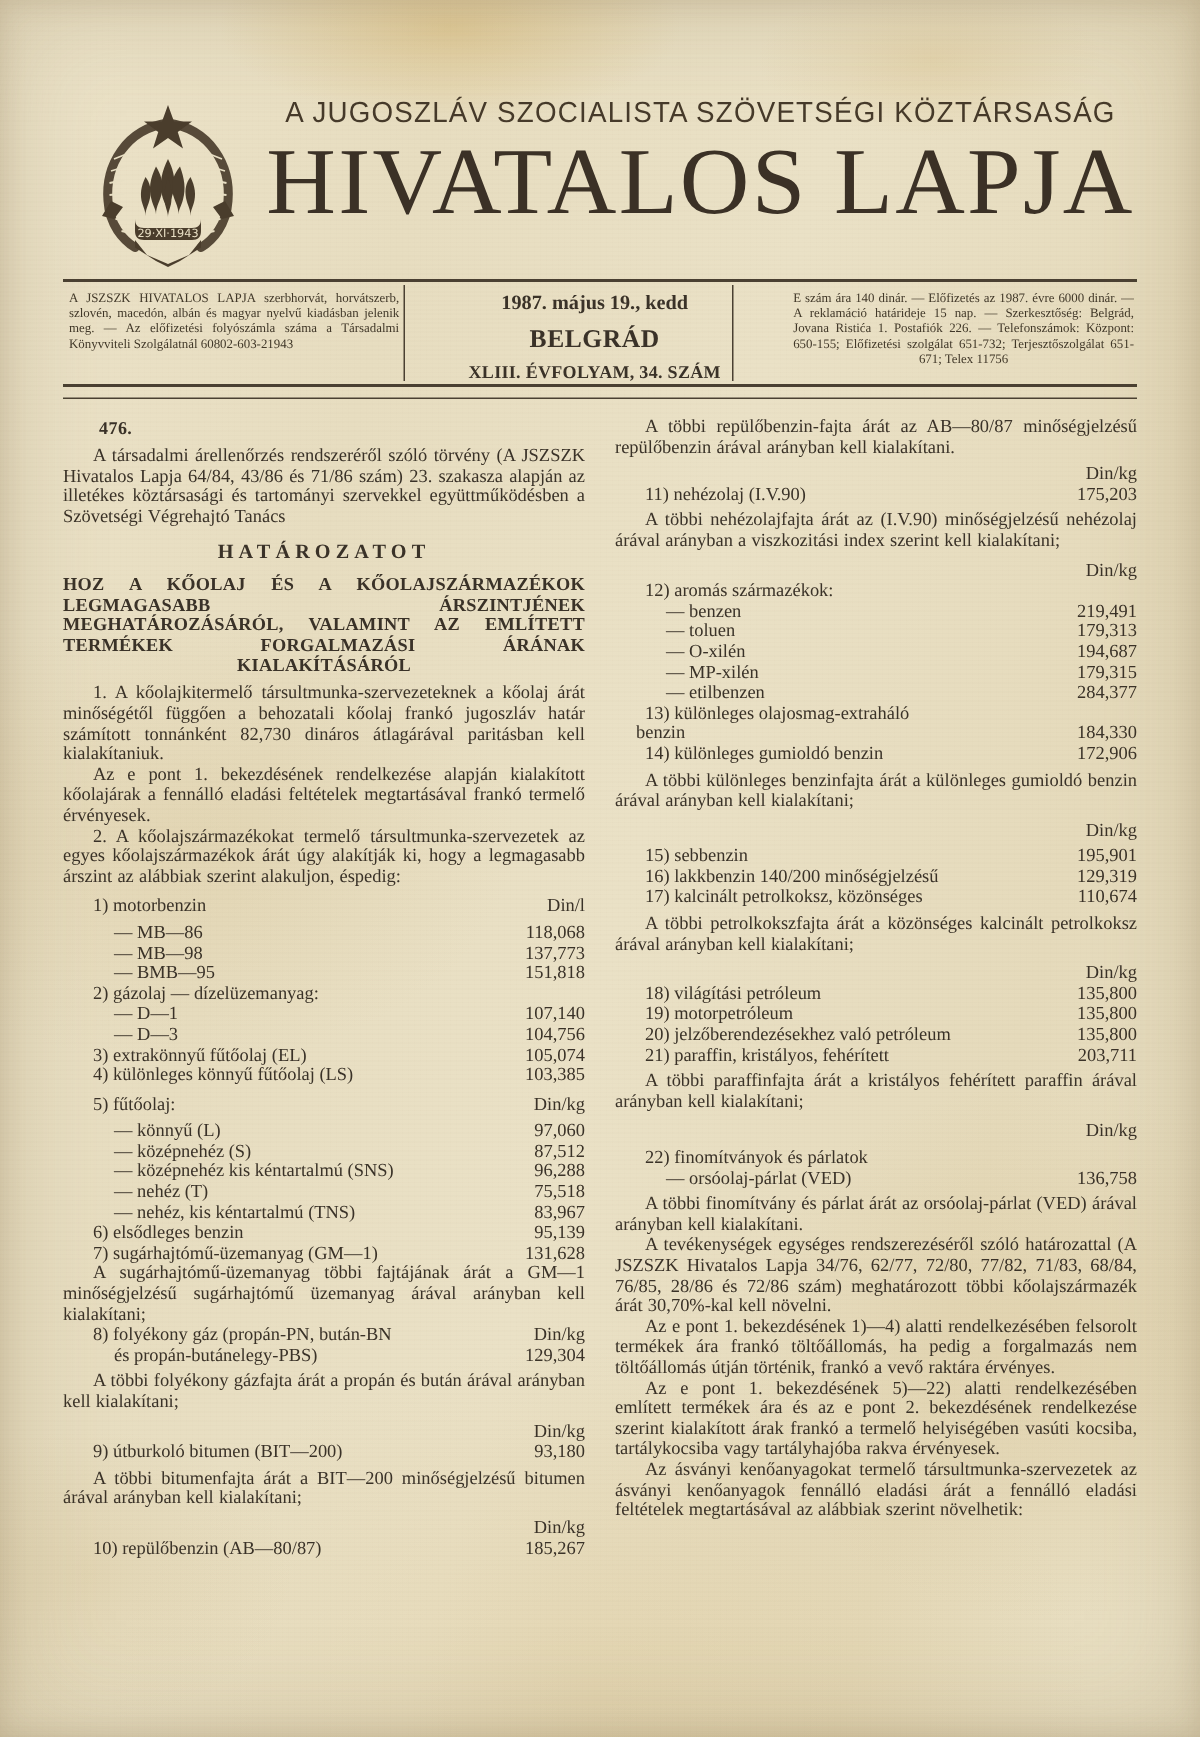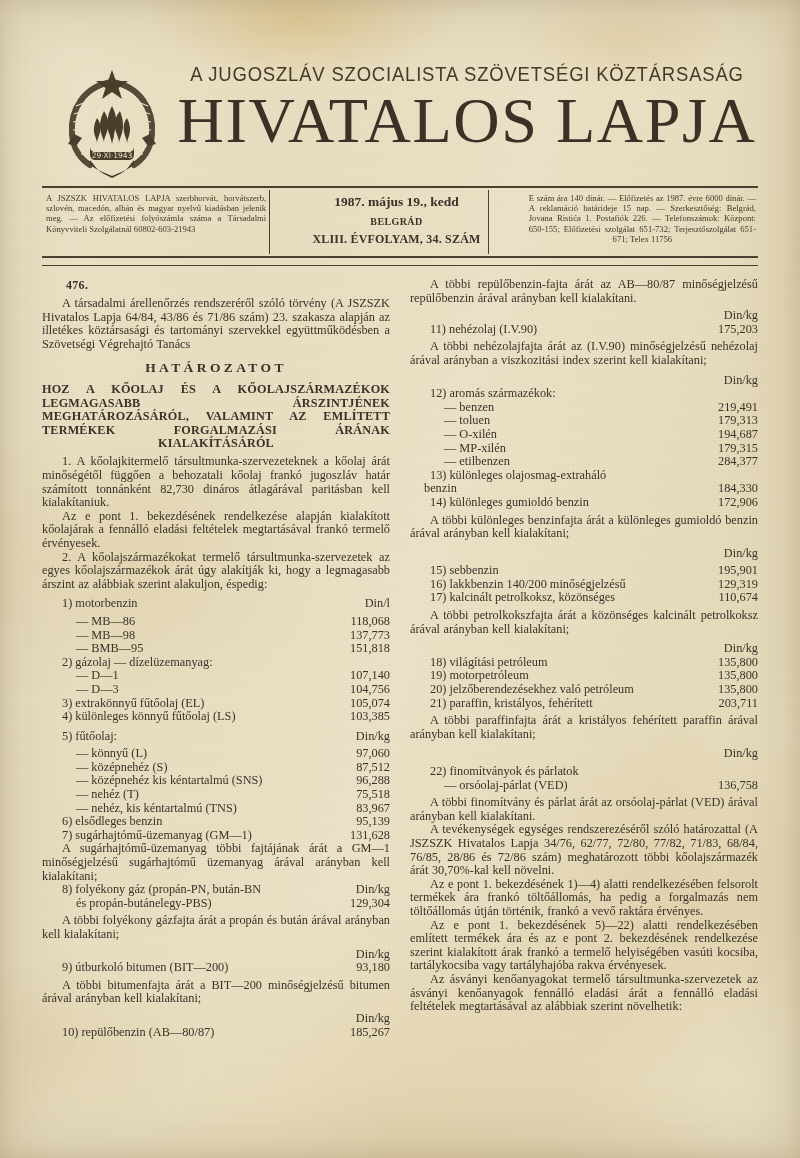--- a/index.html
+++ b/index.html
@@ -65,21 +65,21 @@
   .hdr-left{width:248px;padding:3px 4px 0 4px;}
   .hdr-mid{width:208px;text-align:center;padding-top:4px;}
   .hdr-right{width:256px;padding:3px 2px 0 6px;}
   .vline{position:absolute;top:0;bottom:0;width:1px;background:#4a4032;}
   .tiny{
     font-family:"Liberation Serif", serif;
     font-size:8.6px;line-height:10.2px;
     text-align:justify;color:#413829;
   }
   .hdr-mid .l1{font-size:13.5px;font-weight:700;margin-bottom:6px;}
-  .hdr-mid .l2{font-size:10px;font-weight:700;margin-bottom:5px;letter-spacing:.4px;}
+  .hdr-mid .l2{font-size:17px;font-weight:700;margin-bottom:5px;letter-spacing:.4px;}
   .hdr-mid .l3{font-size:12px;font-weight:700;letter-spacing:.2px;}
 
   
   .cols{position:absolute;left:42px;top:278px;width:716px;height:820px;}
   .col{position:absolute;top:0;width:348px;}
   .col-l{left:0;}
   .col-r{left:368px;}
 
   .docnum{font-size:12px;font-weight:700;margin:0 0 4px 24px;letter-spacing:.3px;}
   p.para{

